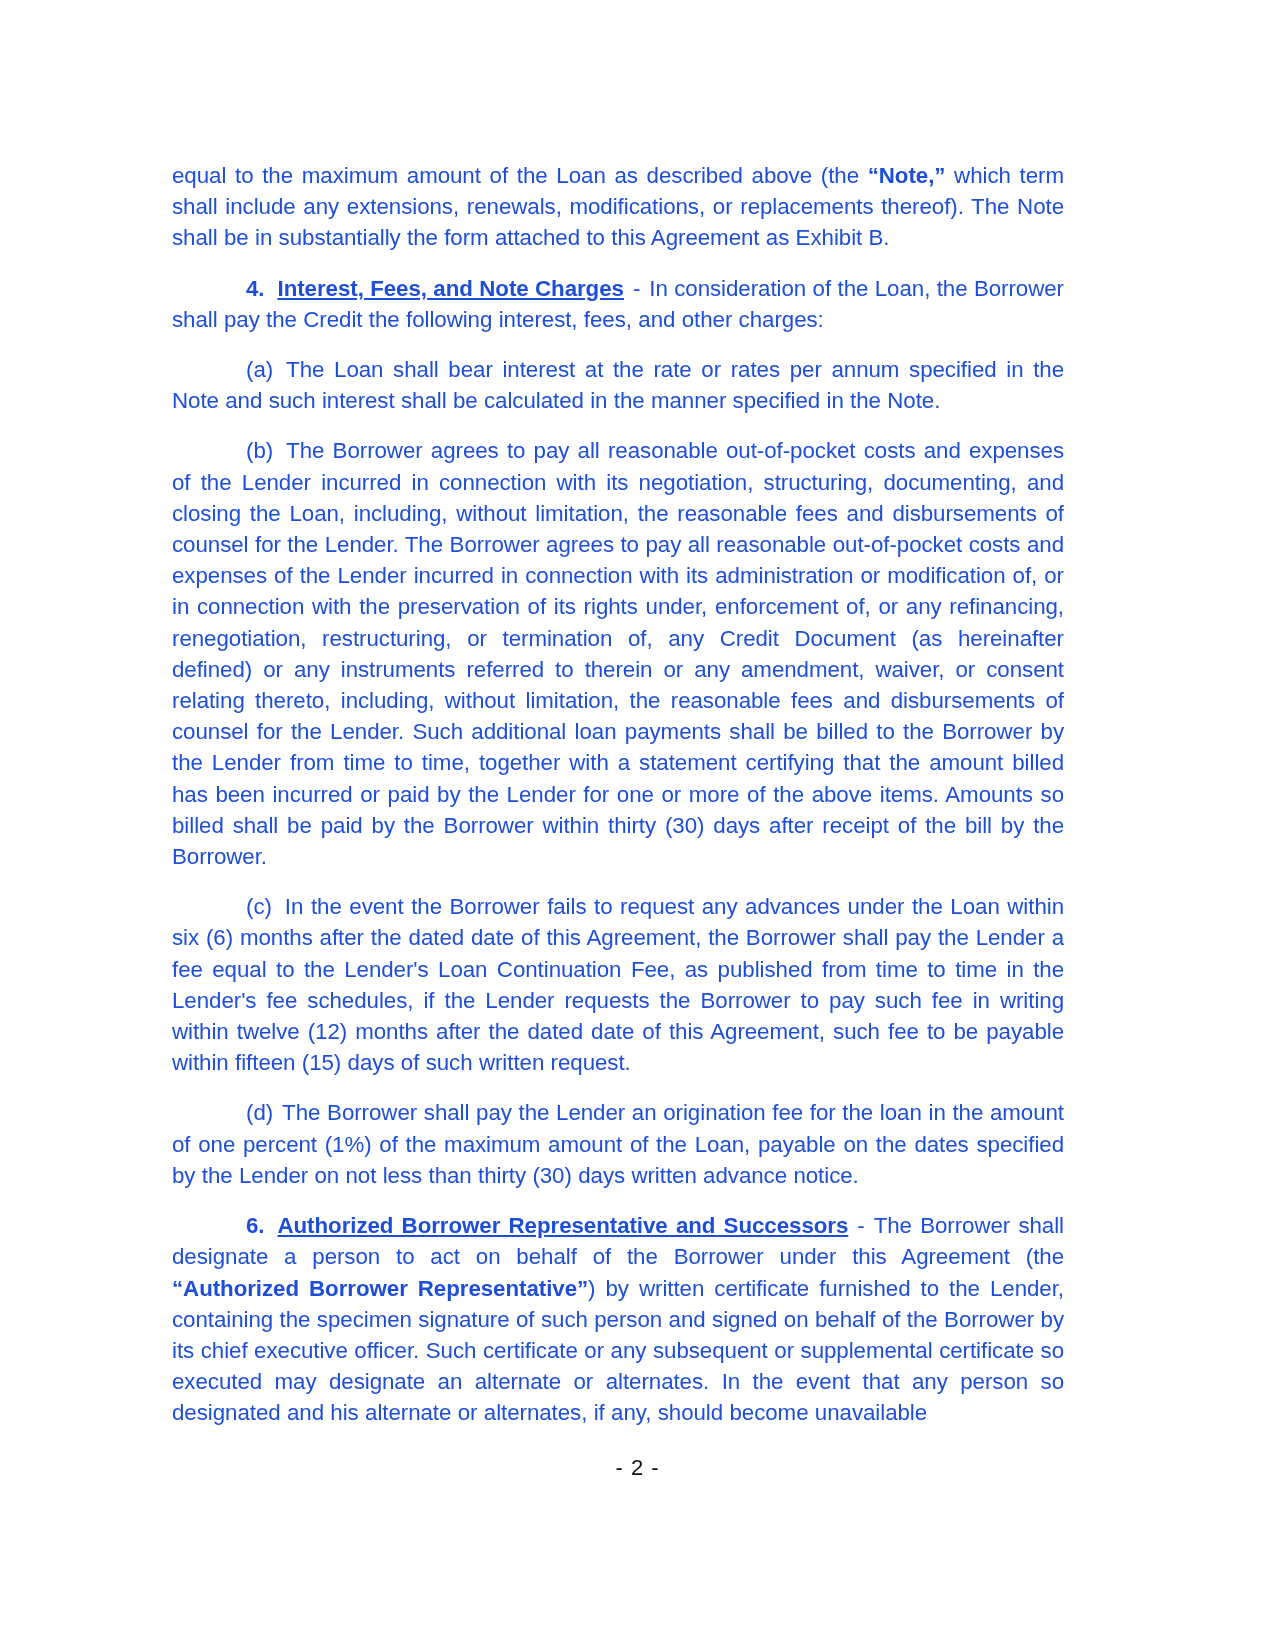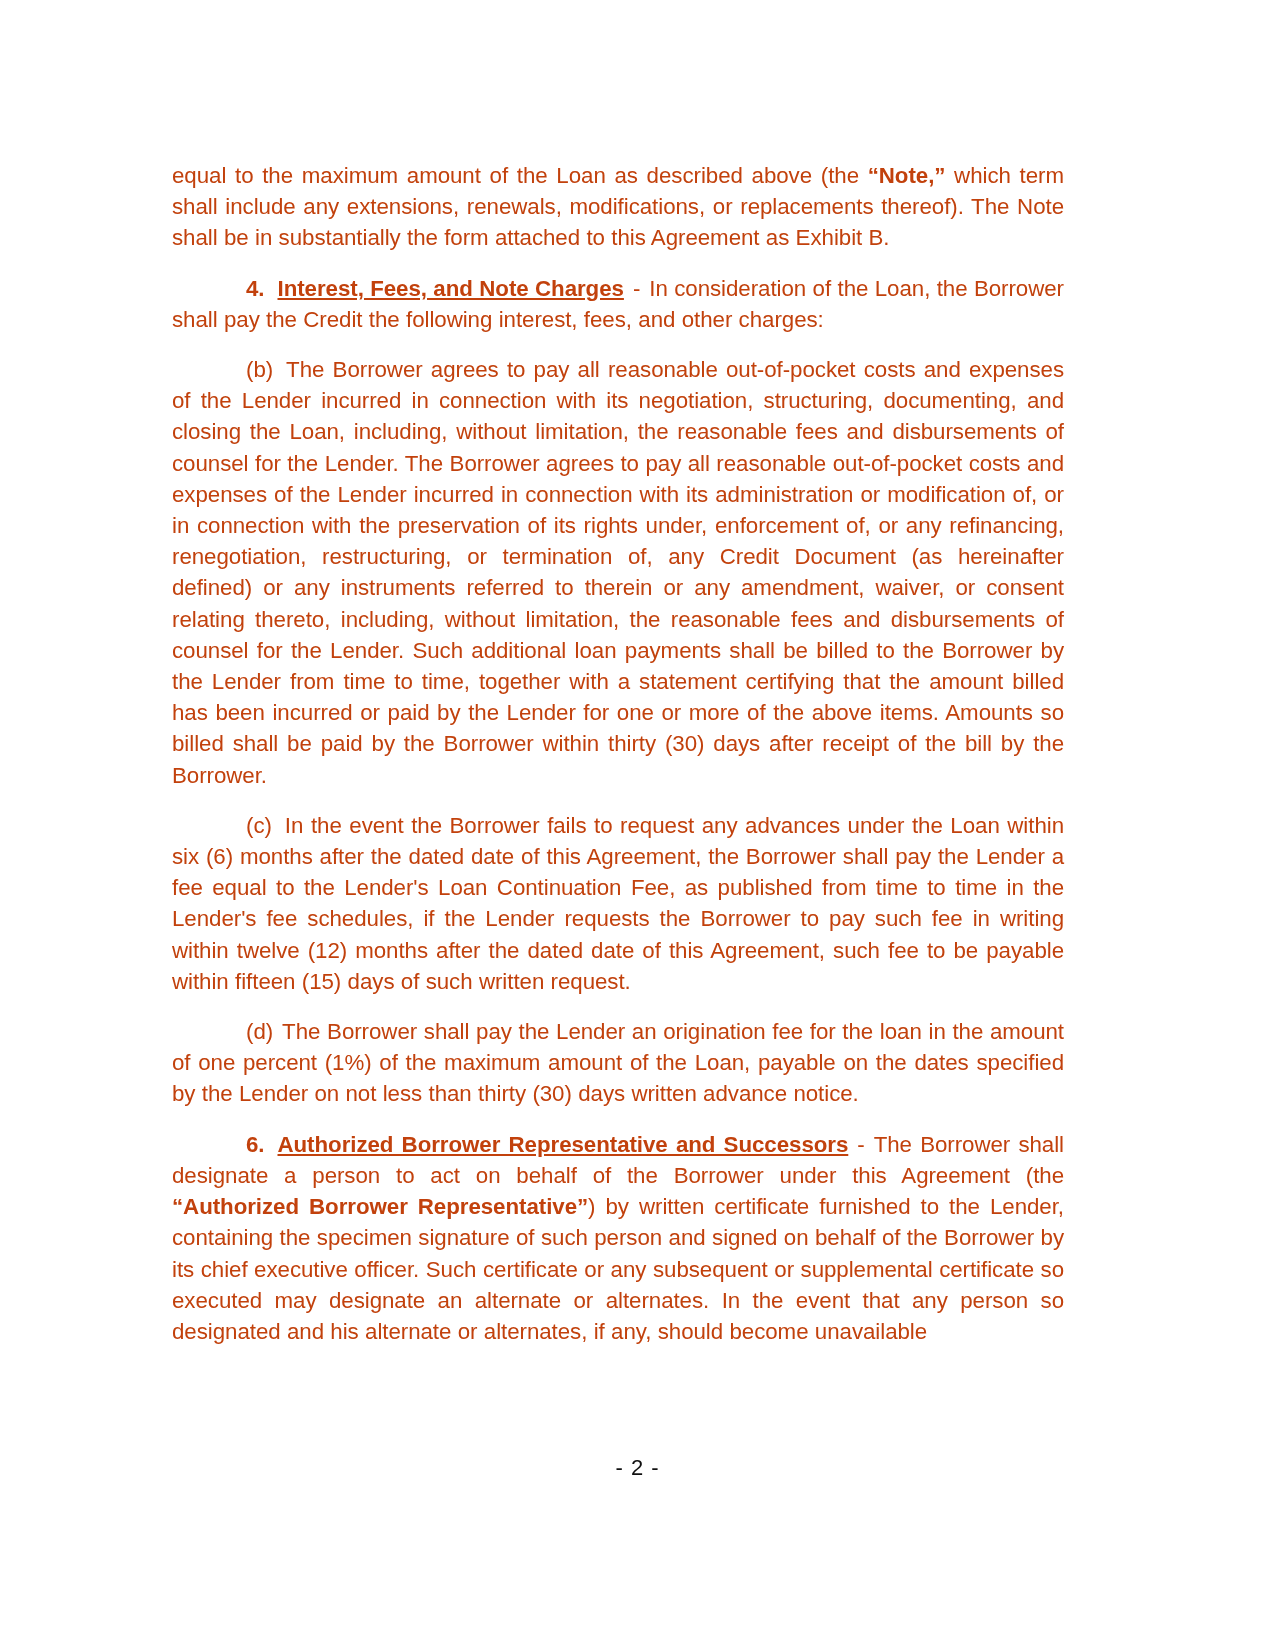--- a/index.html
+++ b/index.html
@@ -27,21 +27,21 @@
     width: 892px;
   }
   p.para {
     margin: 0 0 19px 0;
     font-size: 22.3px;
     line-height: 31.2px;
     text-align: justify;
     text-justify: inter-word;
     letter-spacing: -0.05px;
     word-spacing: 0.2px;
-    color: #c2410c;
+    color: #1d4ed8;
   }
   p.para:last-child {
     margin-bottom: 12px;
   }
   .indent {
     display: inline-block;
     width: 74px;
   }
   .indent-sm {
     display: inline-block;
@@ -90,20 +90,21 @@
 
 <div class="page">
   <div class="scan-tone"></div>
 
   <div class="content">
 
     <p class="para"><span>equal to the maximum amount of the Loan as described above (the </span><span class="b">“Note,”</span><span> which term shall include any extensions, renewals, modifications, or replacements thereof). The Note shall be in substantially the form attached to this Agreement as Exhibit B.</span></p>
 
     <p class="para"><span class="indent"></span><span class="numlbl">4.</span><span class="gap-md"></span><span class="u">Interest, Fees, and Note Charges</span><span class="gap-sm"></span><span>-</span><span class="gap-sm"></span><span>In consideration of the Loan, the Borrower shall pay the Credit the following interest, fees, and other charges:</span></p>
 
+    <p class="para"><span class="indent-sm"></span><span>(a)</span><span class="gap-md"></span><span>The Loan shall bear interest at the rate or rates per annum specified in the Note and such interest shall be calculated in the manner specified in the Note.</span></p>
 
     <p class="para"><span class="indent-sm"></span><span>(b)</span><span class="gap-md"></span><span>The Borrower agrees to pay all reasonable out-of-pocket costs and expenses of the Lender incurred in connection with its negotiation, structuring, documenting, and closing the Loan, including, without limitation, the reasonable fees and disbursements of counsel for the Lender.  The Borrower agrees to pay all reasonable out-of-pocket costs and expenses of the Lender incurred in connection with its administration or modification of, or in connection with the preservation of its rights under, enforcement of, or any refinancing, renegotiation, restructuring, or termination of, any Credit Document (as hereinafter defined) or any instruments referred to therein or any amendment, waiver, or consent relating thereto, including, without limitation, the reasonable fees and disbursements of counsel for the Lender.  Such additional loan payments shall be billed to the Borrower by the Lender from time to time, together with a statement certifying that the amount billed has been incurred or paid by the Lender for one or more of the above items.  Amounts so billed shall be paid by the Borrower within thirty (30) days after receipt of the bill by the Borrower.</span></p>
 
     <p class="para"><span class="indent-sm"></span><span>(c)</span><span class="gap-md"></span><span>In the event the Borrower fails to request any advances under the Loan within six (6) months after the dated date of this Agreement, the Borrower shall pay the Lender a fee equal to the Lender's Loan Continuation Fee, as published from time to time in the Lender's fee schedules, if the Lender requests the Borrower to pay such fee in writing within twelve (12) months after the dated date of this Agreement, such fee to be payable within fifteen (15) days of such written request.</span></p>
 
     <p class="para"><span class="indent-sm"></span><span>(d)</span><span class="gap-sm"></span><span>The Borrower shall pay the Lender an origination fee for the loan in the amount of one percent (1%) of the maximum amount of the Loan, payable on the dates specified by the Lender on not less than thirty (30) days written advance notice.</span></p>
 
 
     <p class="para"><span class="indent"></span><span class="numlbl">6.</span><span class="gap-md"></span><span class="u">Authorized Borrower Representative and Successors</span><span class="gap-sm"></span><span>-</span><span class="gap-sm"></span><span>The Borrower shall designate a person to act on behalf of the Borrower under this Agreement (the </span><span class="b">“Authorized Borrower Representative”</span><span>) by written certificate furnished to the Lender, containing the specimen signature of such person and signed on behalf of the Borrower by its chief executive officer.  Such certificate or any subsequent or supplemental certificate so executed may designate an alternate or alternates.  In the event that any person so designated and his alternate or alternates, if any, should become unavailable</span></p>
 

